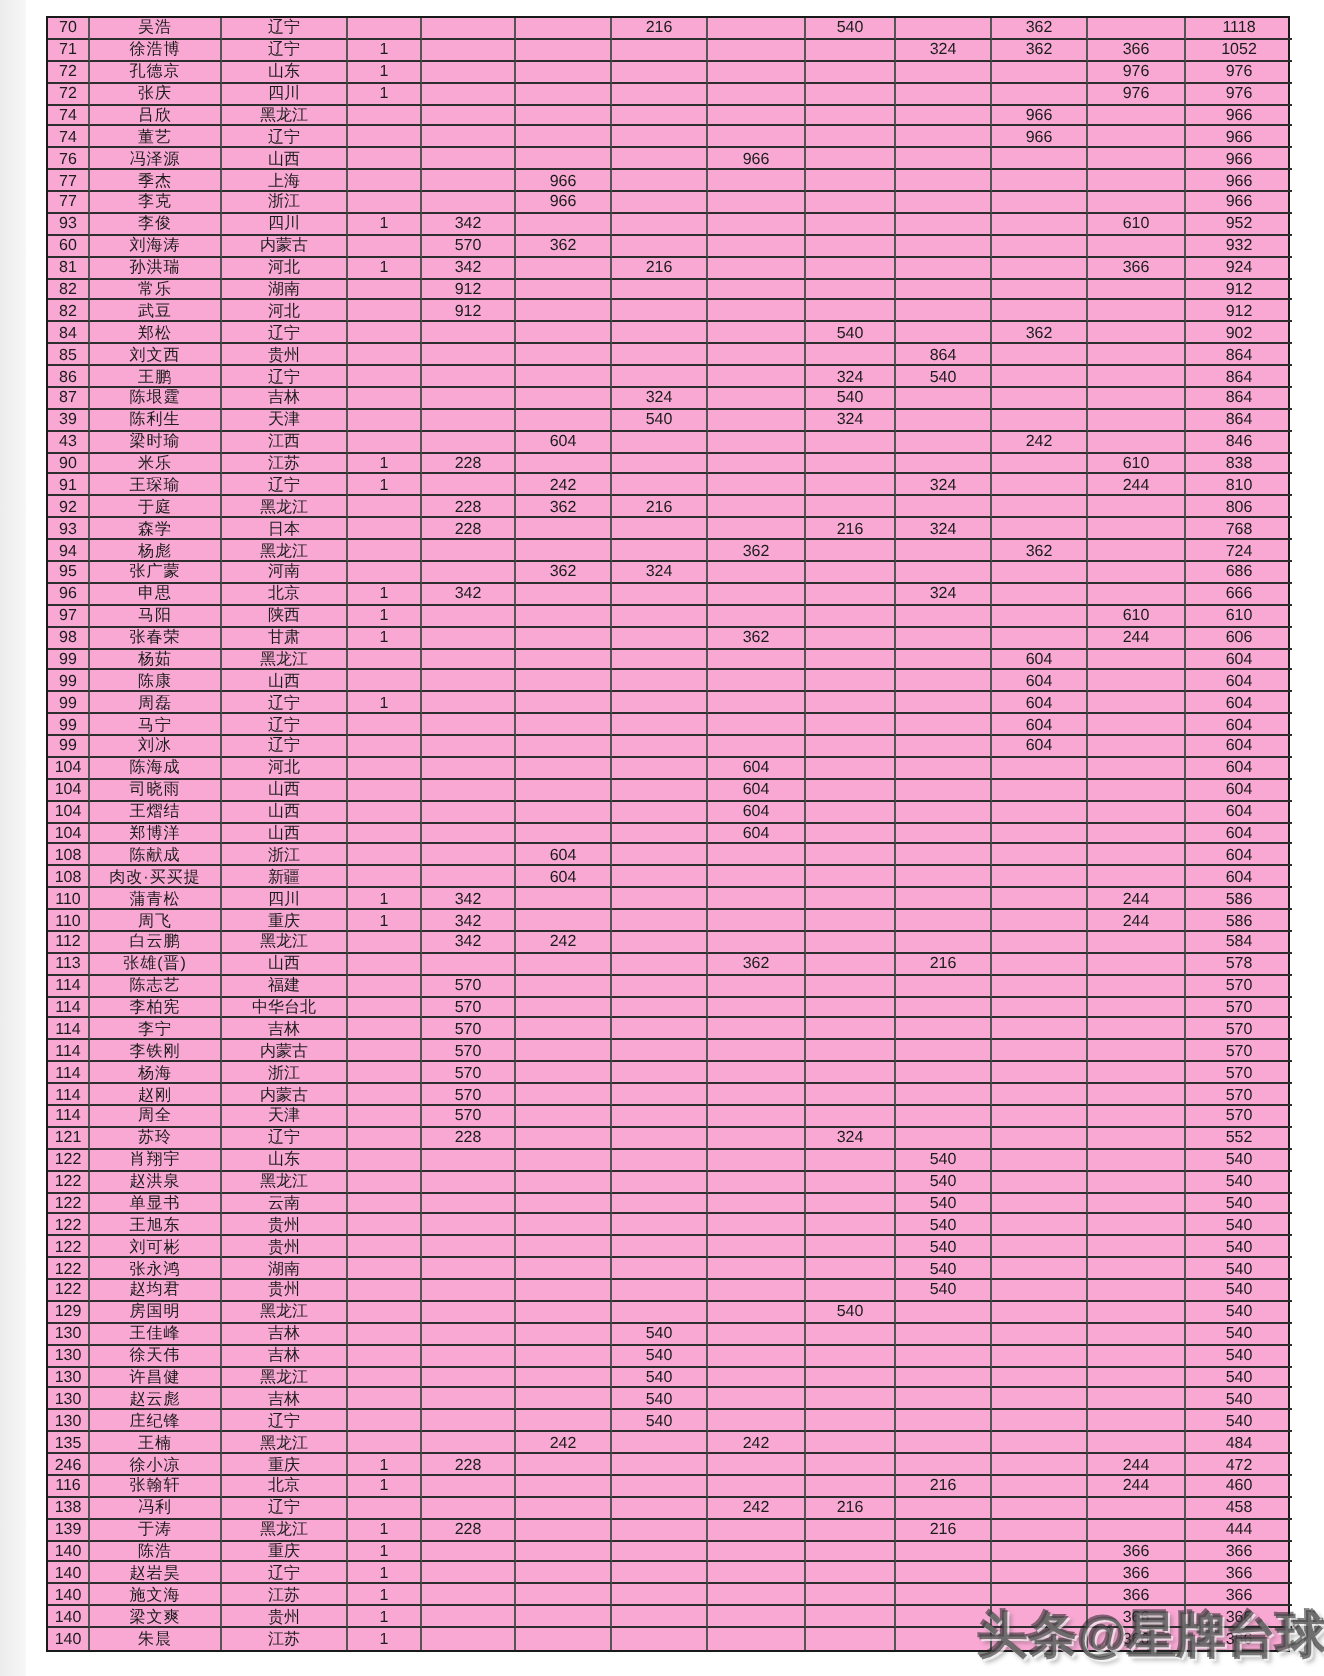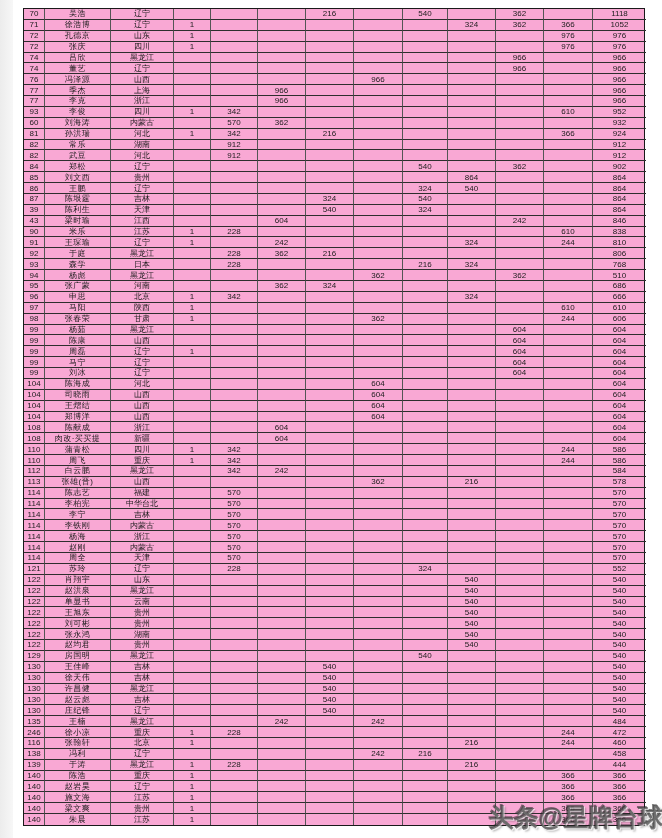--- a/index.html
+++ b/index.html
@@ -68,21 +68,21 @@
     <div class="trow"><div class="cell">84</div><div class="cell c-name">郑松</div><div class="cell">辽宁</div><div class="cell"></div><div class="cell"></div><div class="cell"></div><div class="cell"></div><div class="cell"></div><div class="cell">540</div><div class="cell"></div><div class="cell">362</div><div class="cell"></div><div class="cell">902</div></div>
     <div class="trow"><div class="cell">85</div><div class="cell c-name">刘文西</div><div class="cell">贵州</div><div class="cell"></div><div class="cell"></div><div class="cell"></div><div class="cell"></div><div class="cell"></div><div class="cell"></div><div class="cell">864</div><div class="cell"></div><div class="cell"></div><div class="cell">864</div></div>
     <div class="trow"><div class="cell">86</div><div class="cell c-name">王鹏</div><div class="cell">辽宁</div><div class="cell"></div><div class="cell"></div><div class="cell"></div><div class="cell"></div><div class="cell"></div><div class="cell">324</div><div class="cell">540</div><div class="cell"></div><div class="cell"></div><div class="cell">864</div></div>
     <div class="trow"><div class="cell">87</div><div class="cell c-name">陈垠霆</div><div class="cell">吉林</div><div class="cell"></div><div class="cell"></div><div class="cell"></div><div class="cell">324</div><div class="cell"></div><div class="cell">540</div><div class="cell"></div><div class="cell"></div><div class="cell"></div><div class="cell">864</div></div>
     <div class="trow"><div class="cell">39</div><div class="cell c-name">陈利生</div><div class="cell">天津</div><div class="cell"></div><div class="cell"></div><div class="cell"></div><div class="cell">540</div><div class="cell"></div><div class="cell">324</div><div class="cell"></div><div class="cell"></div><div class="cell"></div><div class="cell">864</div></div>
     <div class="trow"><div class="cell">43</div><div class="cell c-name">梁时瑜</div><div class="cell">江西</div><div class="cell"></div><div class="cell"></div><div class="cell">604</div><div class="cell"></div><div class="cell"></div><div class="cell"></div><div class="cell"></div><div class="cell">242</div><div class="cell"></div><div class="cell">846</div></div>
     <div class="trow"><div class="cell">90</div><div class="cell c-name">米乐</div><div class="cell">江苏</div><div class="cell">1</div><div class="cell">228</div><div class="cell"></div><div class="cell"></div><div class="cell"></div><div class="cell"></div><div class="cell"></div><div class="cell"></div><div class="cell">610</div><div class="cell">838</div></div>
     <div class="trow"><div class="cell">91</div><div class="cell c-name">王琛瑜</div><div class="cell">辽宁</div><div class="cell">1</div><div class="cell"></div><div class="cell">242</div><div class="cell"></div><div class="cell"></div><div class="cell"></div><div class="cell">324</div><div class="cell"></div><div class="cell">244</div><div class="cell">810</div></div>
     <div class="trow"><div class="cell">92</div><div class="cell c-name">于庭</div><div class="cell">黑龙江</div><div class="cell"></div><div class="cell">228</div><div class="cell">362</div><div class="cell">216</div><div class="cell"></div><div class="cell"></div><div class="cell"></div><div class="cell"></div><div class="cell"></div><div class="cell">806</div></div>
     <div class="trow"><div class="cell">93</div><div class="cell c-name">森学</div><div class="cell">日本</div><div class="cell"></div><div class="cell">228</div><div class="cell"></div><div class="cell"></div><div class="cell"></div><div class="cell">216</div><div class="cell">324</div><div class="cell"></div><div class="cell"></div><div class="cell">768</div></div>
-    <div class="trow"><div class="cell">94</div><div class="cell c-name">杨彪</div><div class="cell">黑龙江</div><div class="cell"></div><div class="cell"></div><div class="cell"></div><div class="cell"></div><div class="cell">362</div><div class="cell"></div><div class="cell"></div><div class="cell">362</div><div class="cell"></div><div class="cell">510</div></div>
+    <div class="trow"><div class="cell">94</div><div class="cell c-name">杨彪</div><div class="cell">黑龙江</div><div class="cell"></div><div class="cell"></div><div class="cell"></div><div class="cell"></div><div class="cell">362</div><div class="cell"></div><div class="cell"></div><div class="cell">362</div><div class="cell"></div><div class="cell">724</div></div>
     <div class="trow"><div class="cell">95</div><div class="cell c-name">张广蒙</div><div class="cell">河南</div><div class="cell"></div><div class="cell"></div><div class="cell">362</div><div class="cell">324</div><div class="cell"></div><div class="cell"></div><div class="cell"></div><div class="cell"></div><div class="cell"></div><div class="cell">686</div></div>
     <div class="trow"><div class="cell">96</div><div class="cell c-name">申思</div><div class="cell">北京</div><div class="cell">1</div><div class="cell">342</div><div class="cell"></div><div class="cell"></div><div class="cell"></div><div class="cell"></div><div class="cell">324</div><div class="cell"></div><div class="cell"></div><div class="cell">666</div></div>
     <div class="trow"><div class="cell">97</div><div class="cell c-name">马阳</div><div class="cell">陕西</div><div class="cell">1</div><div class="cell"></div><div class="cell"></div><div class="cell"></div><div class="cell"></div><div class="cell"></div><div class="cell"></div><div class="cell"></div><div class="cell">610</div><div class="cell">610</div></div>
     <div class="trow"><div class="cell">98</div><div class="cell c-name">张春荣</div><div class="cell">甘肃</div><div class="cell">1</div><div class="cell"></div><div class="cell"></div><div class="cell"></div><div class="cell">362</div><div class="cell"></div><div class="cell"></div><div class="cell"></div><div class="cell">244</div><div class="cell">606</div></div>
     <div class="trow"><div class="cell">99</div><div class="cell c-name">杨茹</div><div class="cell">黑龙江</div><div class="cell"></div><div class="cell"></div><div class="cell"></div><div class="cell"></div><div class="cell"></div><div class="cell"></div><div class="cell"></div><div class="cell">604</div><div class="cell"></div><div class="cell">604</div></div>
     <div class="trow"><div class="cell">99</div><div class="cell c-name">陈康</div><div class="cell">山西</div><div class="cell"></div><div class="cell"></div><div class="cell"></div><div class="cell"></div><div class="cell"></div><div class="cell"></div><div class="cell"></div><div class="cell">604</div><div class="cell"></div><div class="cell">604</div></div>
     <div class="trow"><div class="cell">99</div><div class="cell c-name">周磊</div><div class="cell">辽宁</div><div class="cell">1</div><div class="cell"></div><div class="cell"></div><div class="cell"></div><div class="cell"></div><div class="cell"></div><div class="cell"></div><div class="cell">604</div><div class="cell"></div><div class="cell">604</div></div>
     <div class="trow"><div class="cell">99</div><div class="cell c-name">马宁</div><div class="cell">辽宁</div><div class="cell"></div><div class="cell"></div><div class="cell"></div><div class="cell"></div><div class="cell"></div><div class="cell"></div><div class="cell"></div><div class="cell">604</div><div class="cell"></div><div class="cell">604</div></div>
     <div class="trow"><div class="cell">99</div><div class="cell c-name">刘冰</div><div class="cell">辽宁</div><div class="cell"></div><div class="cell"></div><div class="cell"></div><div class="cell"></div><div class="cell"></div><div class="cell"></div><div class="cell"></div><div class="cell">604</div><div class="cell"></div><div class="cell">604</div></div>
     <div class="trow"><div class="cell">104</div><div class="cell c-name">陈海成</div><div class="cell">河北</div><div class="cell"></div><div class="cell"></div><div class="cell"></div><div class="cell"></div><div class="cell">604</div><div class="cell"></div><div class="cell"></div><div class="cell"></div><div class="cell"></div><div class="cell">604</div></div>

